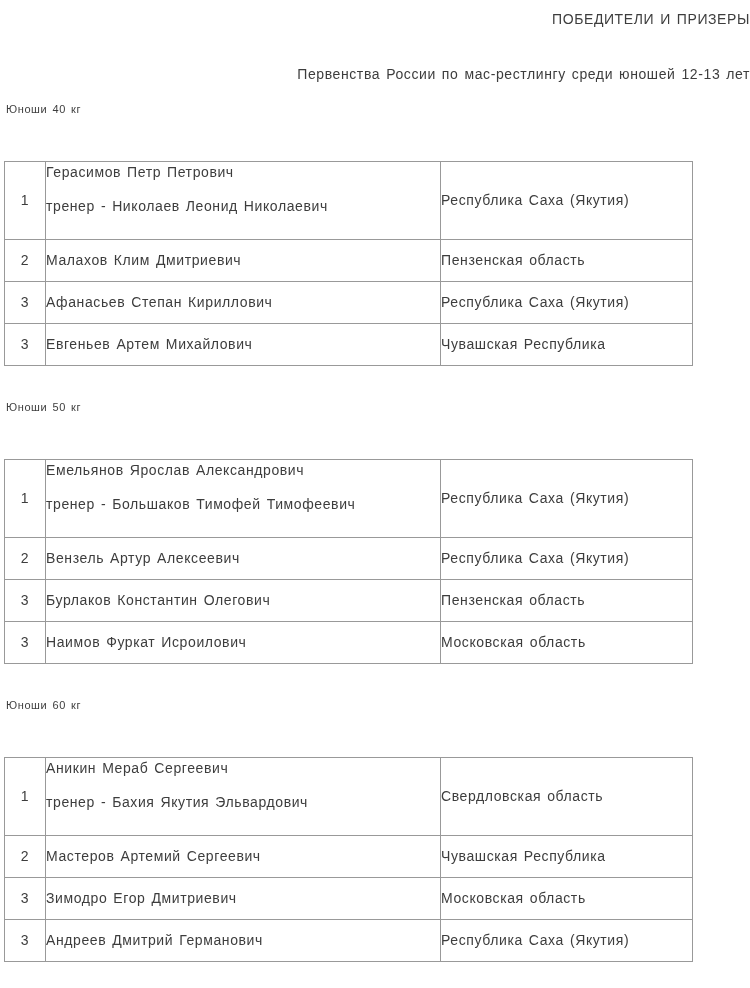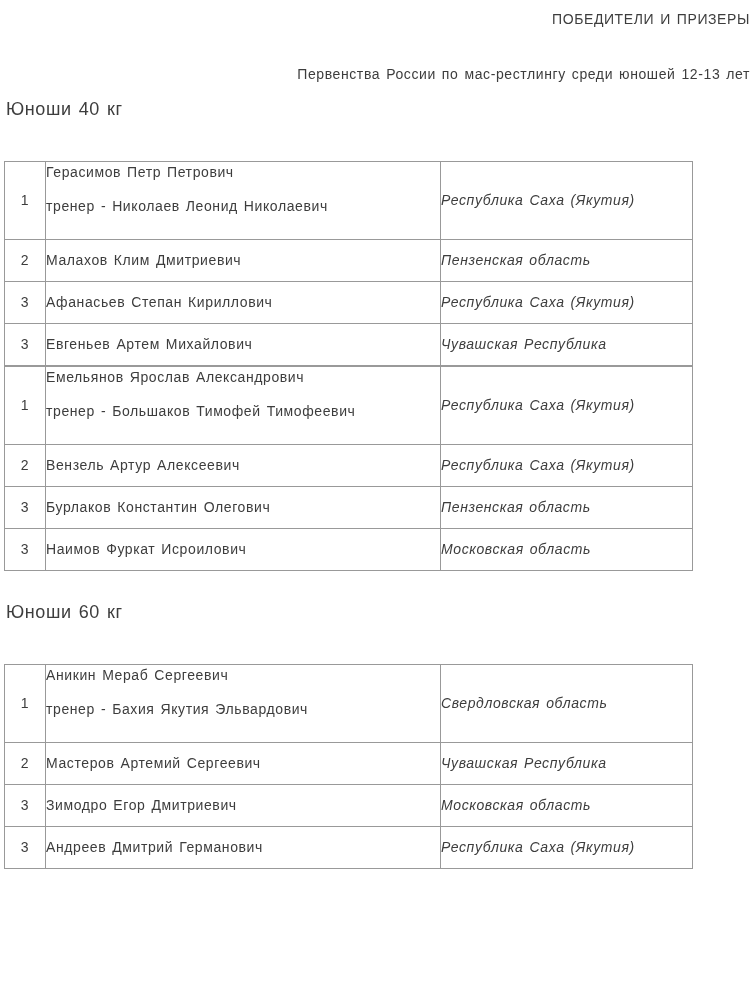--- a/index.html
+++ b/index.html
@@ -22,21 +22,21 @@
     width: 534px;
     text-align: right;
   }
   .doc-header .hline {
     line-height: 17px;
   }
   .doc-header .hline + .hline {
     margin-top: 38px;
   }
   .weight-section .section-heading {
-    font-size: 18px;
+    font-size: 11px;
     font-weight: normal;
     line-height: 17px;
     margin: 33px 15px 43px 6px;
   }
   .weight-section:first-of-type .section-heading {
     margin-top: 18px;
   }
   table.results-table {
     border-collapse: collapse;
     table-layout: fixed;
@@ -58,21 +58,20 @@
   }
   td.name-cell {
     width: 394px;
     padding-left: 12px;
     padding-right: 6px;
   }
   td.region-cell {
     width: 251px;
     padding-left: 13px;
     padding-right: 6px;
-    font-style: italic;
   }
   tr.row-tall td.name-cell {
     vertical-align: top;
     padding-top: 2px;
   }
   .trainer-name {
     margin-top: 17px;
   }
 </style>
 </head>
@@ -121,20 +120,21 @@
       <div class="athlete-name">Евгеньев Артем Михайлович</div>
 
     </td>
     <td class="region-cell">Чувашская Республика</td>
   </tr>
 </tbody>
     </table>
   </section>
 
   <section class="weight-section">
+    <h2 class="section-heading">Юноши 50 кг</h2>
     <table class="results-table">
       <tbody>
   <tr class="result-row row-tall">
     <td class="place-cell">1</td>
     <td class="name-cell">
       <div class="athlete-name">Емельянов Ярослав Александрович</div>
       <div class="trainer-name">тренер - Большаков Тимофей Тимофеевич</div>
     </td>
     <td class="region-cell">Республика Саха (Якутия)</td>
   </tr>

